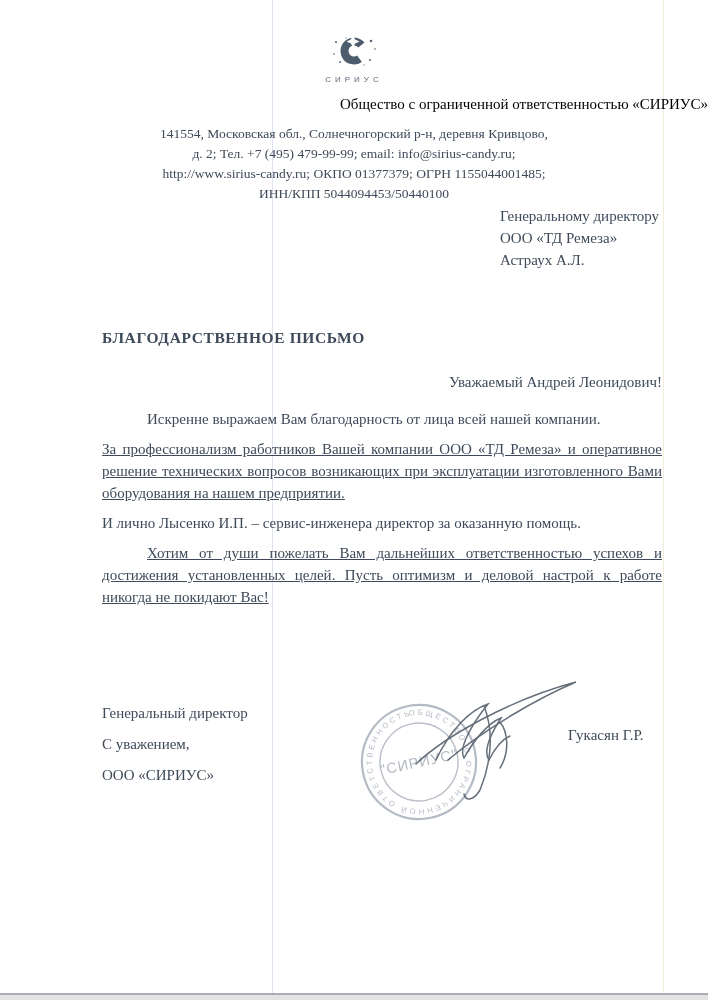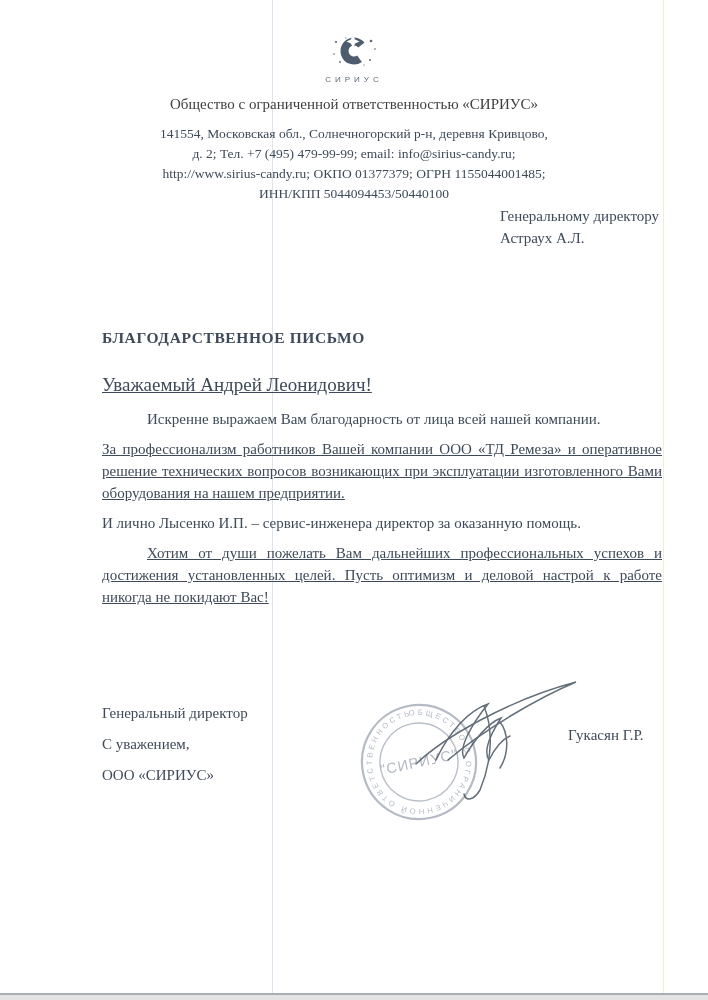--- a/index.html
+++ b/index.html
@@ -18,32 +18,32 @@
   .page-bottom-edge{position:absolute;left:0;right:0;top:993px;height:2px;background:#a9aeb6;}
   .page-bottom-shadow{position:absolute;left:0;right:0;top:995px;height:5px;background:#e3e3e3;}
 
   
   .letterhead{position:absolute;left:0;right:0;top:34px;text-align:center;z-index:2;}
   .logo-wrap{display:inline-block;}
   .logo-label{
     font-family:"Liberation Sans","DejaVu Sans",sans-serif;
     font-size:8px;letter-spacing:4px;color:#5b6879;margin-top:1px;
   }
-  .company-name{font-size:15px;color:#404040;margin-top:10px;}
+  .company-name{font-size:15px;color:#000000;margin-top:10px;text-align:right;}
   .address-block{font-size:13.5px;line-height:20px;color:#3e4a59;margin-top:11px;}
 
   
   .recipient{position:absolute;left:500px;top:205px;font-size:15px;line-height:22px;z-index:2;}
 
   
   .doc-title{
     position:absolute;left:102px;width:560px;top:329px;
     text-align:left;font-weight:bold;font-size:15.5px;letter-spacing:0.6px;z-index:2;
   }
-  .salutation{position:absolute;left:102px;width:560px;top:374px;text-align:left;font-size:19px;z-index:2;text-decoration:underline;}
+  .salutation{position:absolute;left:102px;width:560px;top:374px;text-align:right;font-size:15px;z-index:2;}
 
   
   .body-text{position:absolute;left:102px;width:560px;top:408px;font-size:15px;line-height:22px;z-index:2;}
   .body-text p{margin:0 0 8px 0;}
   .indent{text-indent:45px;}
   .just{text-align:justify;text-decoration:underline;}
 
   
   .closing-block{position:absolute;left:102px;top:698px;font-size:15px;line-height:31px;z-index:2;}
   .signer-name{position:absolute;left:568px;top:727px;font-size:15px;z-index:2;}
@@ -81,31 +81,32 @@
     <div class="address-block">
       <div>141554, Московская обл., Солнечногорский р-н, деревня Кривцово,</div>
       <div>д. 2; Тел. +7 (495) 479-99-99; email: info@sirius-candy.ru;</div>
       <div>http://www.sirius-candy.ru; ОКПО 01377379; ОГРН 1155044001485;</div>
       <div>ИНН/КПП 5044094453/50440100</div>
     </div>
   </div>
 
   <div class="recipient">
     <div>Генеральному директору</div>
+    <div>ООО «ТД Ремеза»</div>
     <div>Астраух А.Л.</div>
   </div>
 
   <div class="doc-title">БЛАГОДАРСТВЕННОЕ ПИСЬМО</div>
   <div class="salutation">Уважаемый Андрей Леонидович!</div>
 
   <div class="body-text">
     <p class="indent">Искренне выражаем Вам благодарность от лица всей нашей компании.</p>
     <p class="just">За профессионализм работников Вашей компании ООО «ТД Ремеза» и оперативное решение технических вопросов возникающих при эксплуатации изготовленного Вами оборудования на нашем предприятии.</p>
     <p>И лично Лысенко И.П. – сервис-инженера директор за оказанную помощь.</p>
-    <p class="indent just">Хотим от души пожелать Вам дальнейших профессиональных успехов и достижения установленных целей. Пусть оптимизм и деловой настрой к работе никогда не покидают Вас!</p>
+    <p class="indent just">Хотим от души пожелать Вам дальнейших ответственностью успехов и достижения установленных целей. Пусть оптимизм и деловой настрой к работе никогда не покидают Вас!</p>
   </div>
 
   <div class="closing-block">
     <div>Генеральный директор</div>
     <div>С уважением,</div>
     <div>ООО «СИРИУС»</div>
   </div>
   <div class="signer-name">Гукасян Г.Р.</div>
 
   <svg class="stamp" width="132" height="132" viewBox="0 0 132 132">

